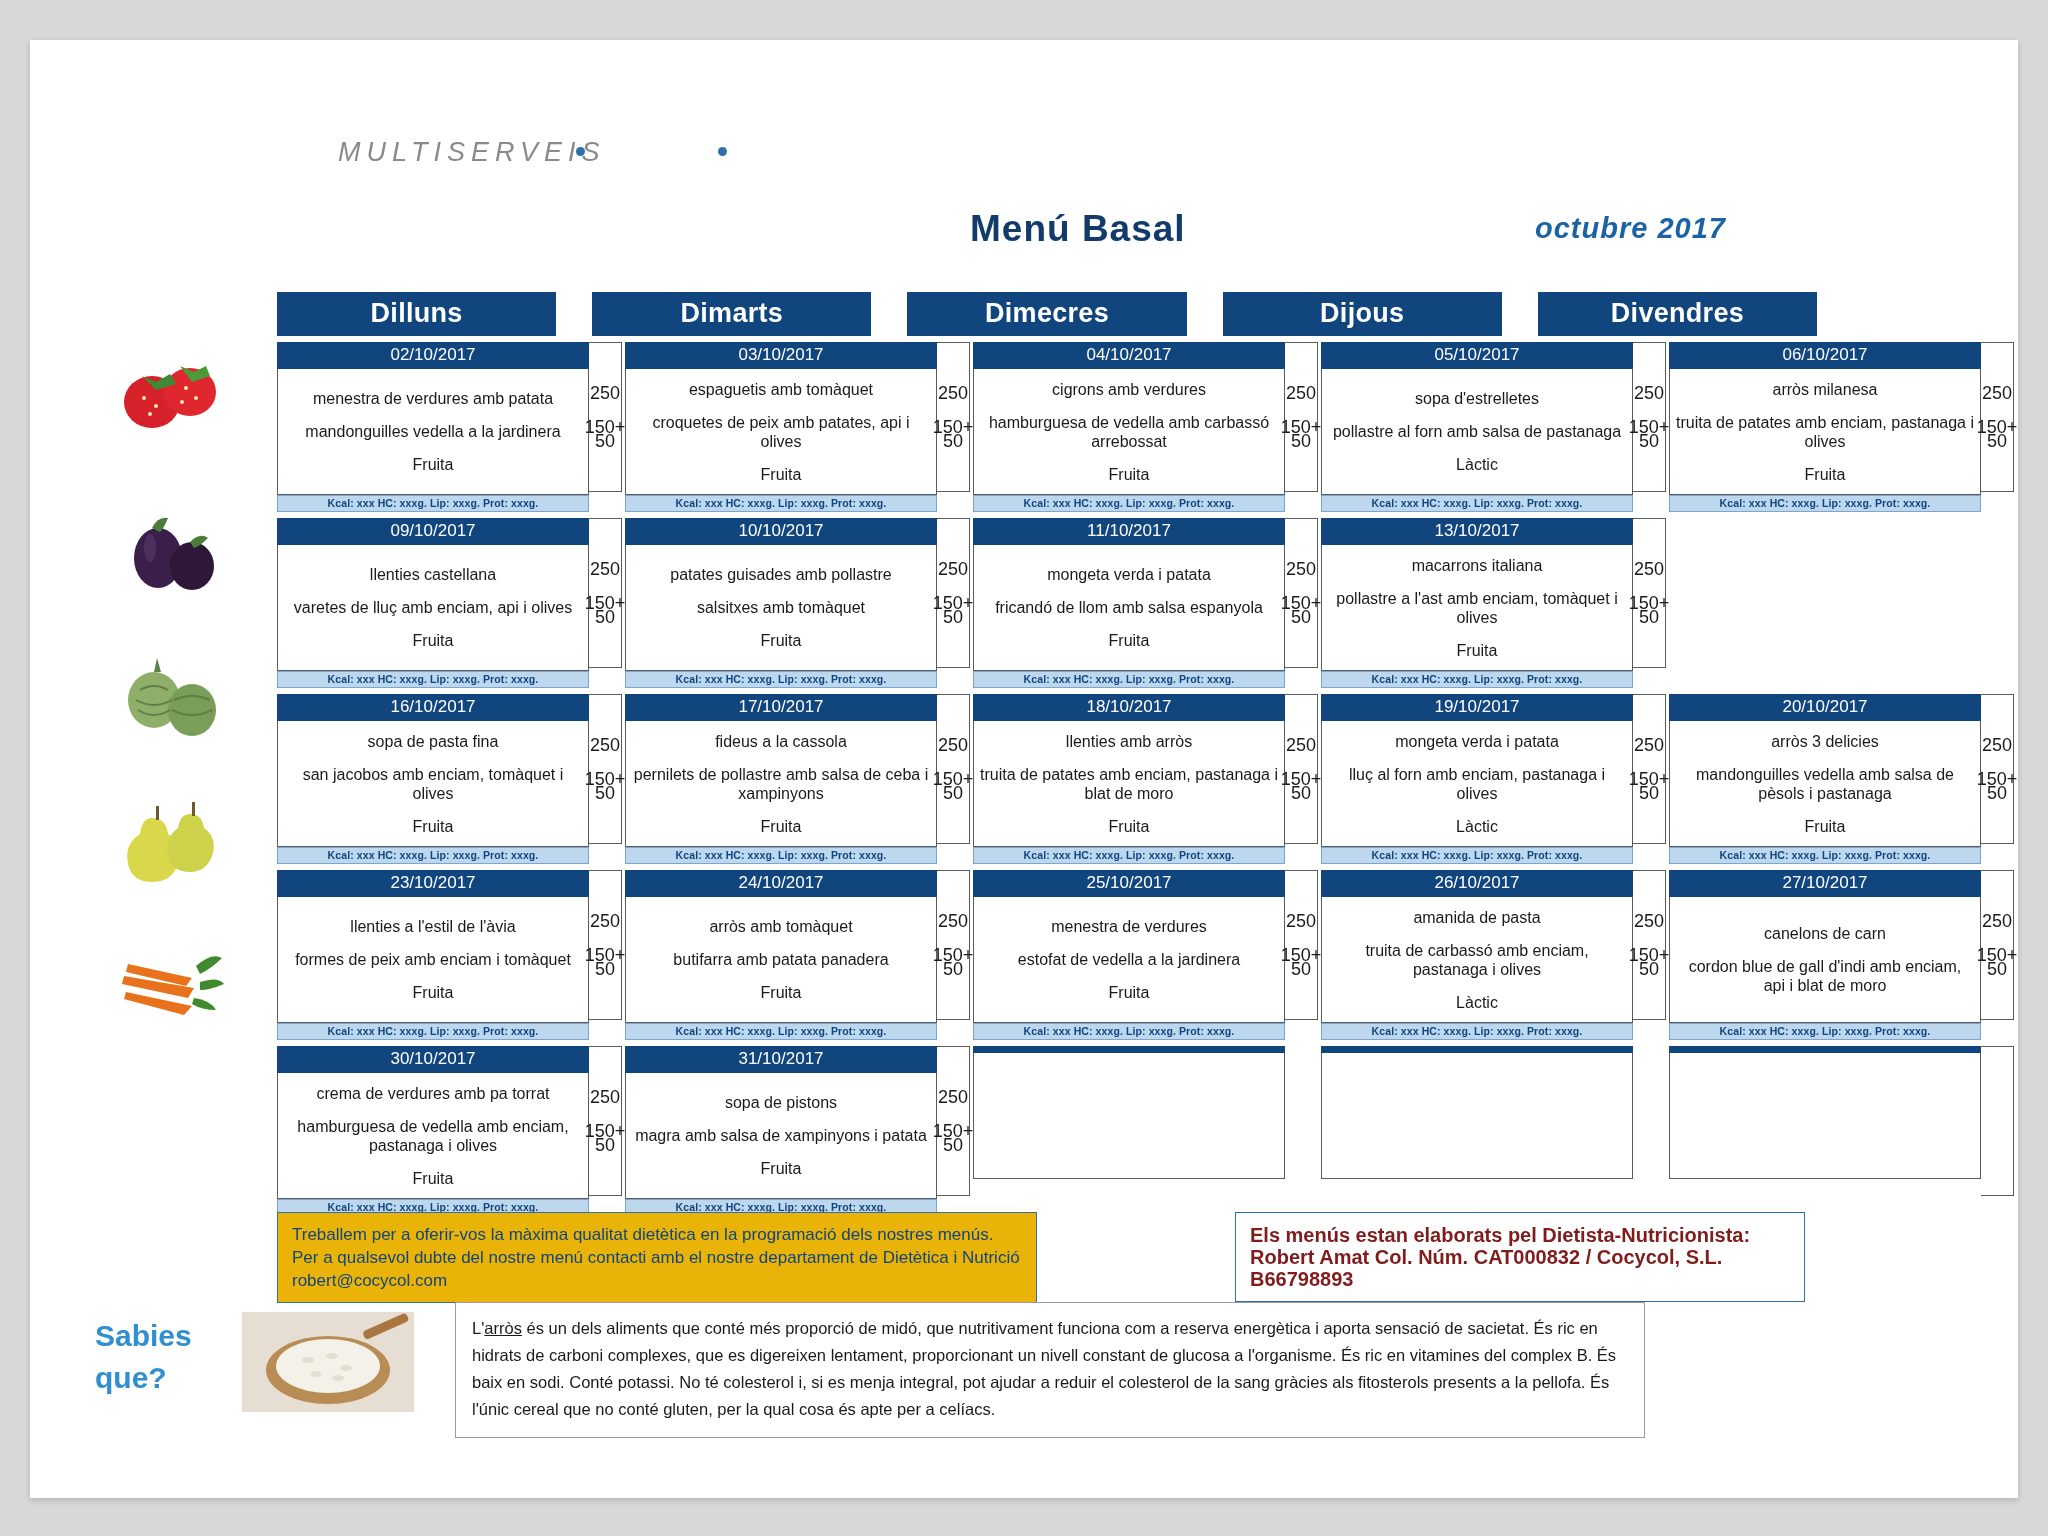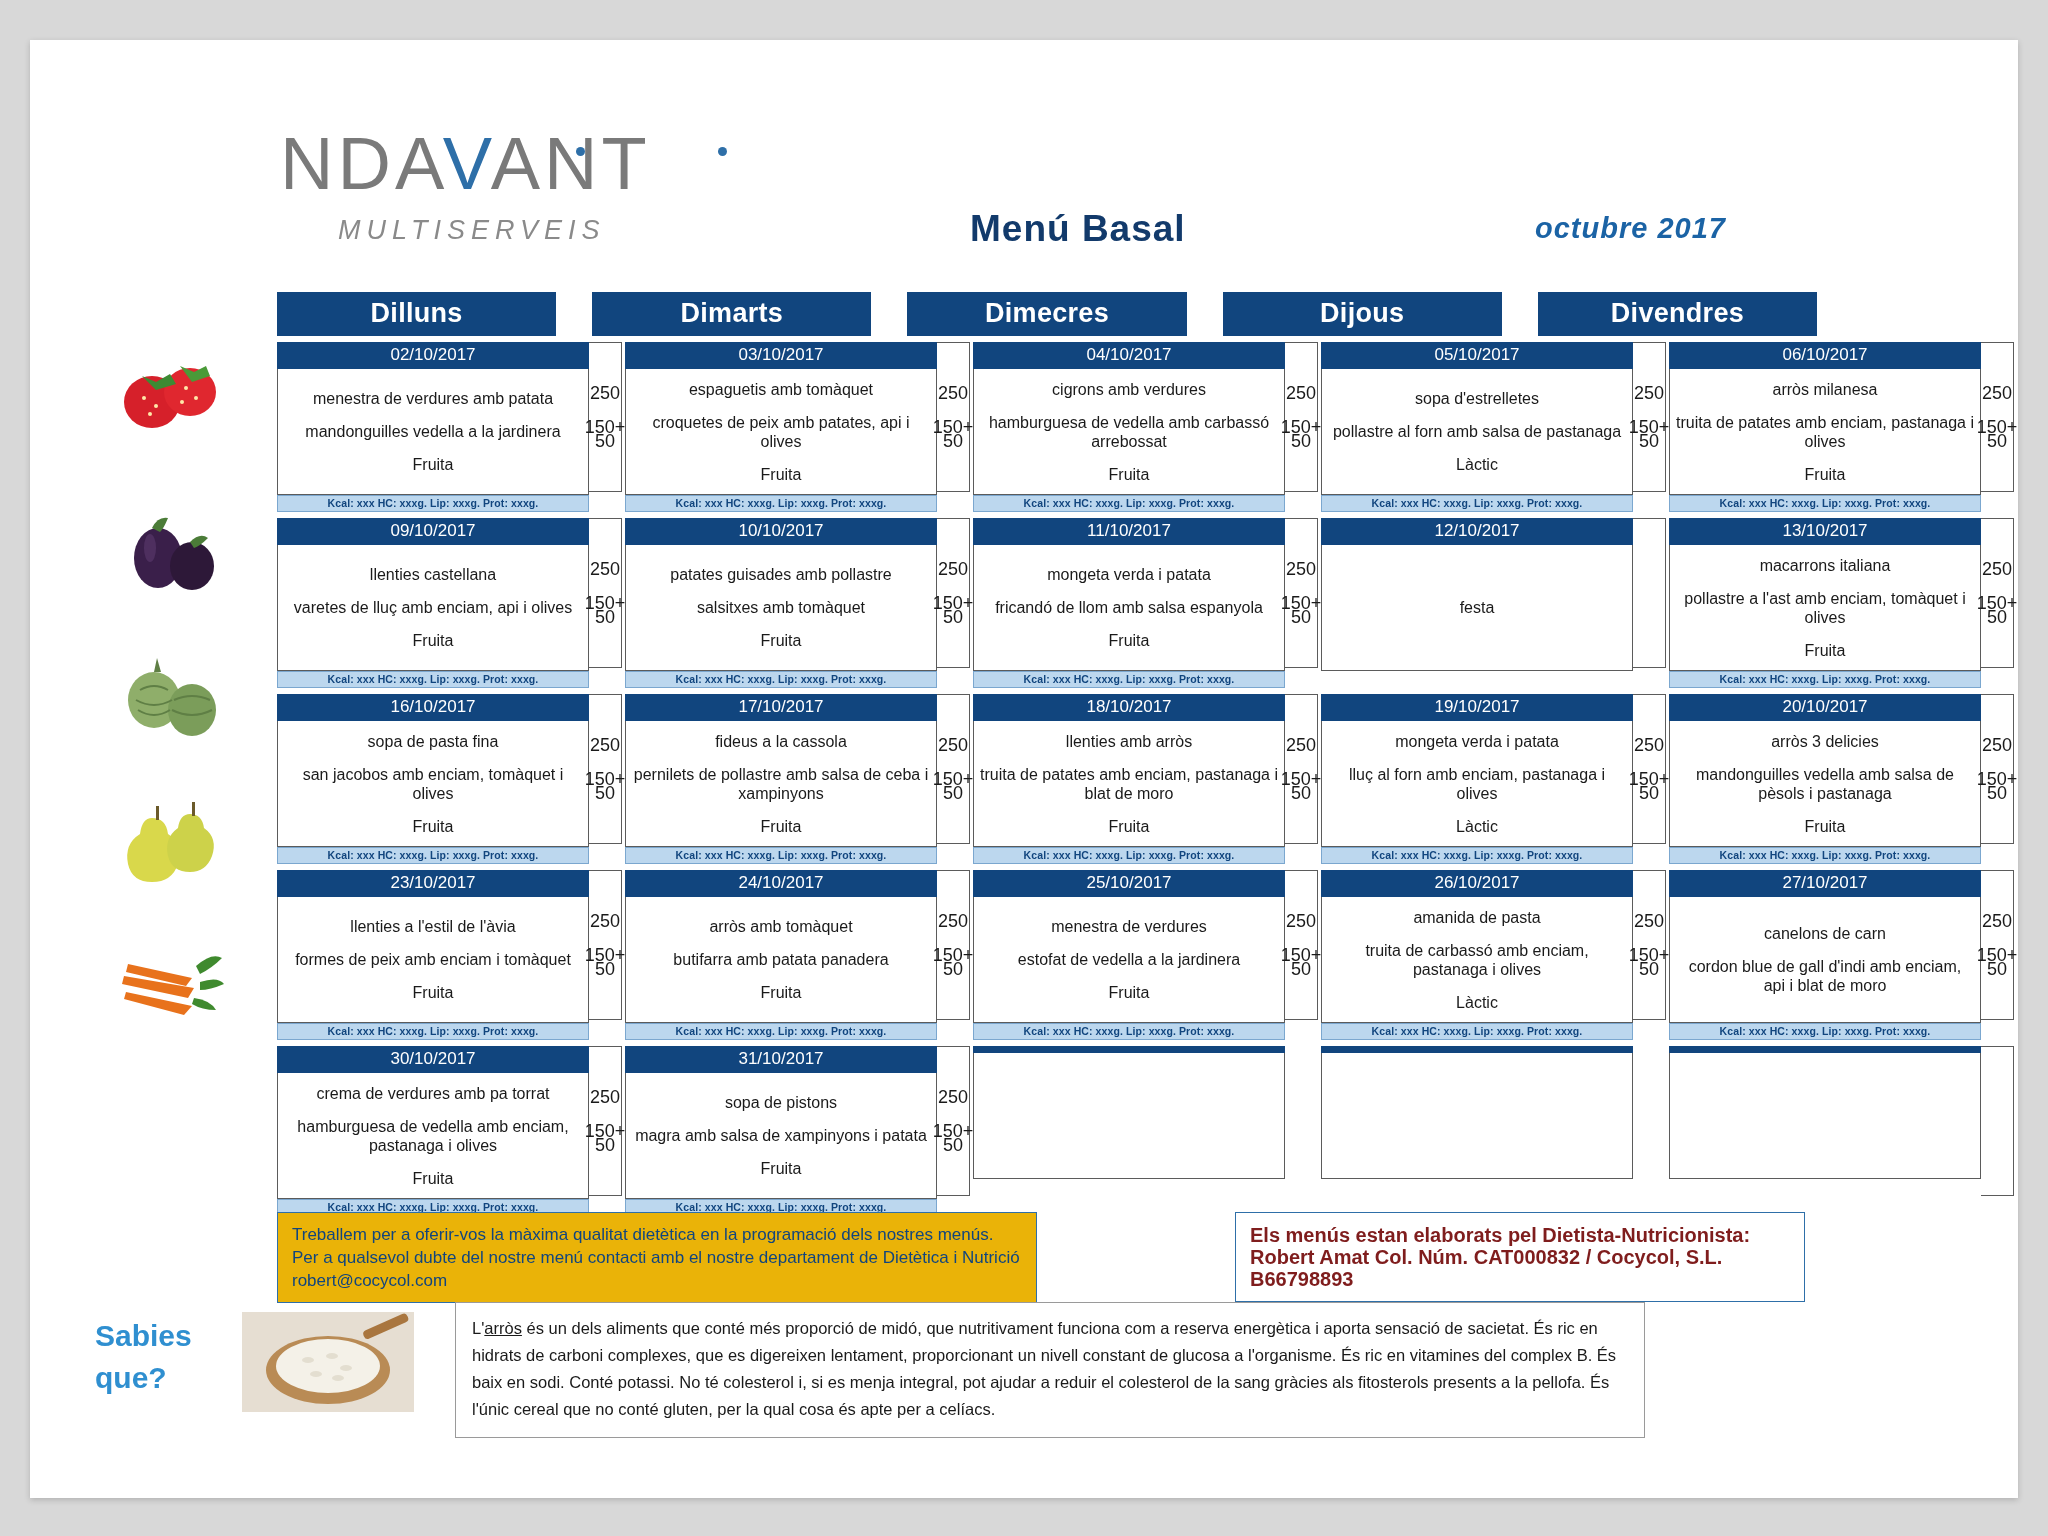--- a/index.html
+++ b/index.html
@@ -228,23 +228,20 @@
   }
   .didyouknow u { text-decoration: underline; }
 </style>
 </head>
 <body>
 
 <div id="page">
   <div class="sheet">
 
     <div class="logo">
-      <div class="logo-text">
-        <span>NDA</span><span class="blue">V</span><span>ANT</span>
-      </div>
       <div class="logo-dot" style="left:296px; top:22px;"></div>
       <div class="logo-dot" style="left:438px; top:22px;"></div>
       <div class="logo-sub">MULTISERVEIS</div>
     </div>
 
     <div class="title-main">Menú Basal</div>
     <div class="title-month">octubre 2017</div>
 
     <svg class="photo" style="left:82px; top:300px;" viewBox="0 0 118 96">
       <ellipse cx="40" cy="62" rx="28" ry="26" fill="#d6202a"></ellipse>
@@ -436,33 +433,20 @@
               <div class="line">Fruita</div>
             </div>
             <div class="kcal">Kcal: xxx HC: xxxg. Lip: xxxg. Prot: xxxg.</div>
           </div>
           <div class="gramcol" style="height:150px;">
             <div class="g1">250</div>
             <div class="g2">150+ 50</div>
           </div>
         </div>
 
-        <div class="cellwrap">
-          <div class="cell">
-            <div class="datebar">12/10/2017</div>
-            <div class="cell-body">
-              <div class="line">festa</div>
-            </div>
-            <div class="kcal" style="background:#fff;border-color:#fff;color:#fff;">&nbsp;</div>
-          </div>
-          <div class="gramcol" style="height:150px;">
-            <div class="g1"></div>
-            <div class="g2"></div>
-          </div>
-        </div>
 
         <div class="cellwrap">
           <div class="cell">
             <div class="datebar">13/10/2017</div>
             <div class="cell-body">
               <div class="line">macarrons italiana</div>
               <div class="line">pollastre a l'ast amb enciam, tomàquet i olives</div>
               <div class="line">Fruita</div>
             </div>
             <div class="kcal">Kcal: xxx HC: xxxg. Lip: xxxg. Prot: xxxg.</div>

